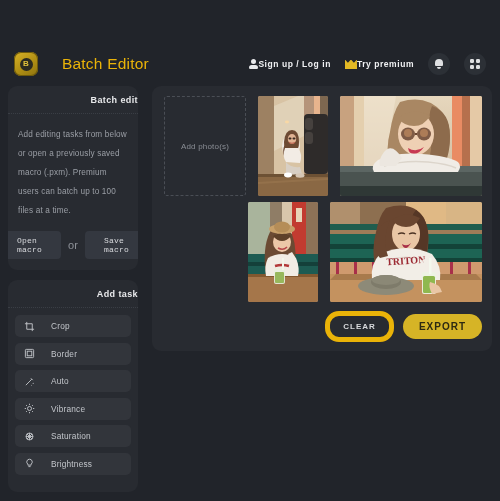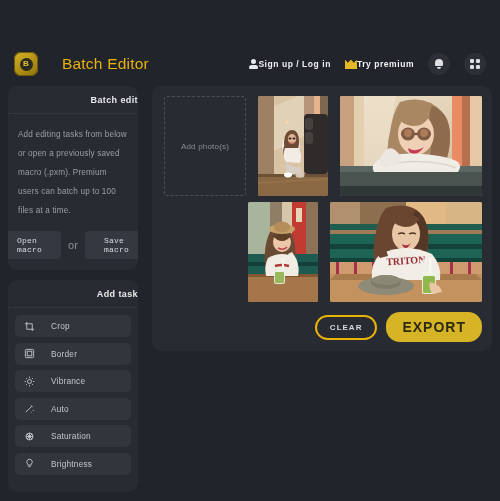--- a/index.html
+++ b/index.html
@@ -117,28 +117,28 @@
     display:flex; align-items:center; justify-content:center;
     color:#8a8e95; font-size:8px; letter-spacing:.2px; cursor:pointer;
   }
   .photo { border-radius:2px; overflow:hidden; position:relative; cursor:pointer; }
   .photo svg { display:block; }
 
   .actions {
     position:absolute; right:10px; bottom:9px; display:flex; align-items:center; gap:9px;
   }
   .btn-clear {
-    border:2px solid #eab308; color:#d8dadd; background:transparent;
+    border:5px solid #eab308; color:#d8dadd; background:transparent;
     font-size:8px; font-weight:bold; letter-spacing:1px;
     padding:6px 13px; border-radius:14px; cursor:pointer;
     font-family:"Liberation Sans", sans-serif;
   }
   .btn-export {
     border:none; background:#d6b426; color:#2d2a12;
-    font-size:14px; font-weight:bold; letter-spacing:1px;
+    font-size:10px; font-weight:bold; letter-spacing:1px;
     padding:7px 16px; border-radius:14px; cursor:pointer;
     font-family:"Liberation Sans", sans-serif;
   }
 </style>
 </head>
 <body>
 
 <div class="app">
 
   <div class="header">
@@ -207,37 +207,37 @@
               <rect x="1.5" y="1.5" width="9" height="9" rx="1"></rect>
               <rect x="3.5" y="3.5" width="5" height="5"></rect>
             </svg>
           </span>
           <span class="task-label">Border</span>
         </div>
 
         <div class="task-item">
           <span class="tico">
             <svg viewBox="0 0 12 12" width="11" height="11" fill="none" stroke="#c3c6cb" stroke-width="1">
-              <circle cx="6" cy="6" r="2.2"></circle>
-              <path d="M6 .8v1.4M6 9.8v1.4M.8 6h1.4M9.8 6h1.4M2.3 2.3l1 1M8.7 8.7l1 1M9.7 2.3l-1 1M3.3 8.7l-1 1"></path>
-            </svg>
-          </span>
-          <span class="task-label">Vibrance</span>
-        </div>
-
-        <div class="task-item">
-          <span class="tico">
-            <svg viewBox="0 0 12 12" width="11" height="11" fill="none" stroke="#c3c6cb" stroke-width="1">
               <path d="M2 10 L8.5 3.5"></path>
                 <path d="M7.5 2.5 l2 2"></path>
               <circle cx="10" cy="8" r=".6" fill="#c3c6cb" stroke="none"></circle>
               <circle cx="8" cy="10" r=".5" fill="#c3c6cb" stroke="none"></circle>
             </svg>
           </span>
           <span class="task-label">Auto</span>
+        </div>
+
+        <div class="task-item">
+          <span class="tico">
+            <svg viewBox="0 0 12 12" width="11" height="11" fill="none" stroke="#c3c6cb" stroke-width="1">
+              <circle cx="6" cy="6" r="2.2"></circle>
+              <path d="M6 .8v1.4M6 9.8v1.4M.8 6h1.4M9.8 6h1.4M2.3 2.3l1 1M8.7 8.7l1 1M9.7 2.3l-1 1M3.3 8.7l-1 1"></path>
+            </svg>
+          </span>
+          <span class="task-label">Vibrance</span>
         </div>
 
         <div class="task-item">
           <span class="tico">
             <svg viewBox="0 0 12 12" width="11" height="11" fill="none" stroke="#c3c6cb" stroke-width="1">
               <circle cx="6" cy="6" r="3.8"></circle>
               <path d="M6 2.2v7.6M2.2 6h7.6M3.3 3.3l5.4 5.4M8.7 3.3l-5.4 5.4"></path>
             </svg>
           </span>
           <span class="task-label">Saturation</span>

